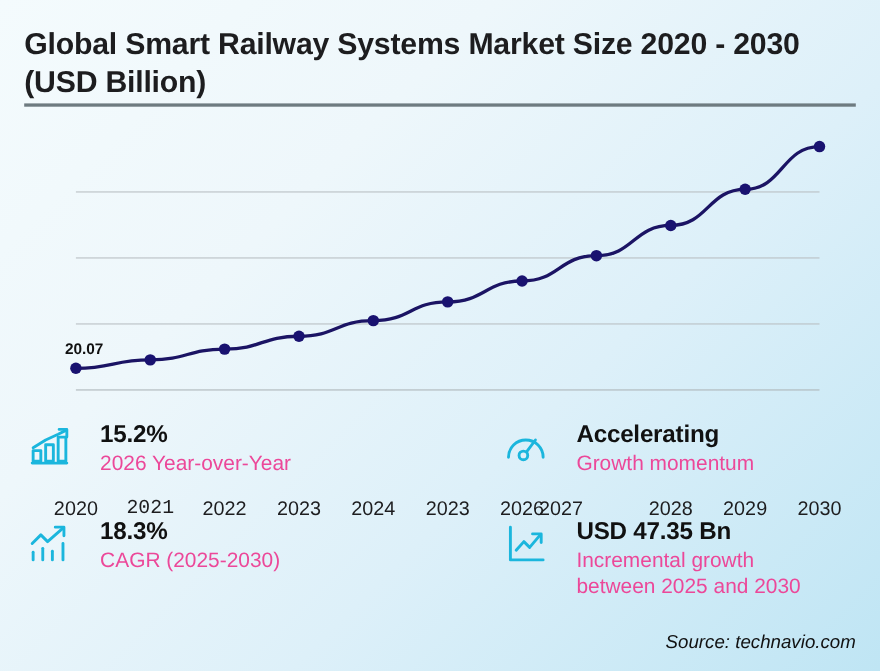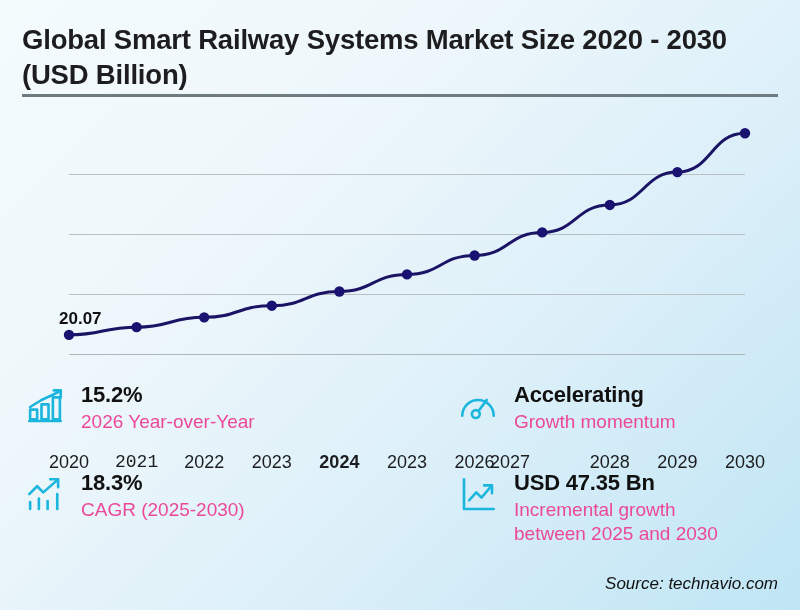--- a/index.html
+++ b/index.html
@@ -26,26 +26,26 @@
   .plot{position:absolute;left:69px;top:10px;width:676px;height:240px;}
   .gridline{position:absolute;left:0;width:676px;height:1px;background:#b9c0c4;}
   .axisline{position:absolute;left:0;width:676px;height:1px;background:#aeb6ba;}
   svg.series{position:absolute;left:0;top:0;overflow:visible;}
   .xlabels{position:absolute;left:0;top:348px;width:800px;height:26px;}
   .xlabel{
     position:absolute;top:0;width:70px;margin-left:-35px;text-align:center;
     font-size:18px;color:#1d1d1f;
   }
   .pointlabel{
-    position:absolute;font-size:17px;font-weight:bold;color:#111;
+    position:absolute;font-size:14px;font-weight:bold;color:#111;
   }
 
   
   .stats{position:absolute;left:24px;top:382px;width:756px;height:180px;}
-  .stat{position:absolute;display:flex;align-items:flex-start;gap:15px;}
+  .stat{position:absolute;display:flex;align-items:flex-start;gap:25px;}
   .stat .ico{flex:0 0 auto;width:42px;height:42px;margin-top:4px;}
   .stat .txt{display:flex;flex-direction:column;}
   .stat .big{font-size:22px;font-weight:bold;color:#111;line-height:1.18;letter-spacing:-0.2px;}
   .stat .sub{font-size:19px;color:#ec4899;line-height:1.28;white-space:pre-line;margin-top:2px;}
   .s0{left:0;top:0;}
   .s1{left:433px;top:0;}
   .s2{left:0;top:88px;}
   .s3{left:433px;top:88px;}
 
   
@@ -85,21 +85,21 @@
           <circle cx="608.4" cy="58.10526315789477" r="5.2" fill="#191270"></circle>
           <circle cx="676" cy="19.26315789473682" r="5.2" fill="#191270"></circle>
         </svg>
         <div class="pointlabel" style="left: -10px; top: 194.832px;">20.07</div>
       </div>
     <div class="xlabels" id="xlabels">
         <div class="xlabel" style="left: 69px;">2020</div>
         <div class="xlabel" style="left: 136.6px; font-family: Liberation Mono, monospace;">2021</div>
         <div class="xlabel" style="left: 204.2px;">2022</div>
         <div class="xlabel" style="left: 271.8px;">2023</div>
-        <div class="xlabel" style="left: 339.4px; font-weight: bold;">2024</div>
+        <div class="xlabel" style="left: 339.4px;">2024</div>
         <div class="xlabel" style="left: 407px;">2023</div>
         <div class="xlabel" style="left: 474.6px;">2026</div>
         <div class="xlabel" style="left: 510px;">2027</div>
         <div class="xlabel" style="left: 609.8px;">2028</div>
         <div class="xlabel" style="left: 677.4px;">2029</div>
         <div class="xlabel" style="left: 745px;">2030</div>
       </div>
   </div>
 
   <div class="stats">

